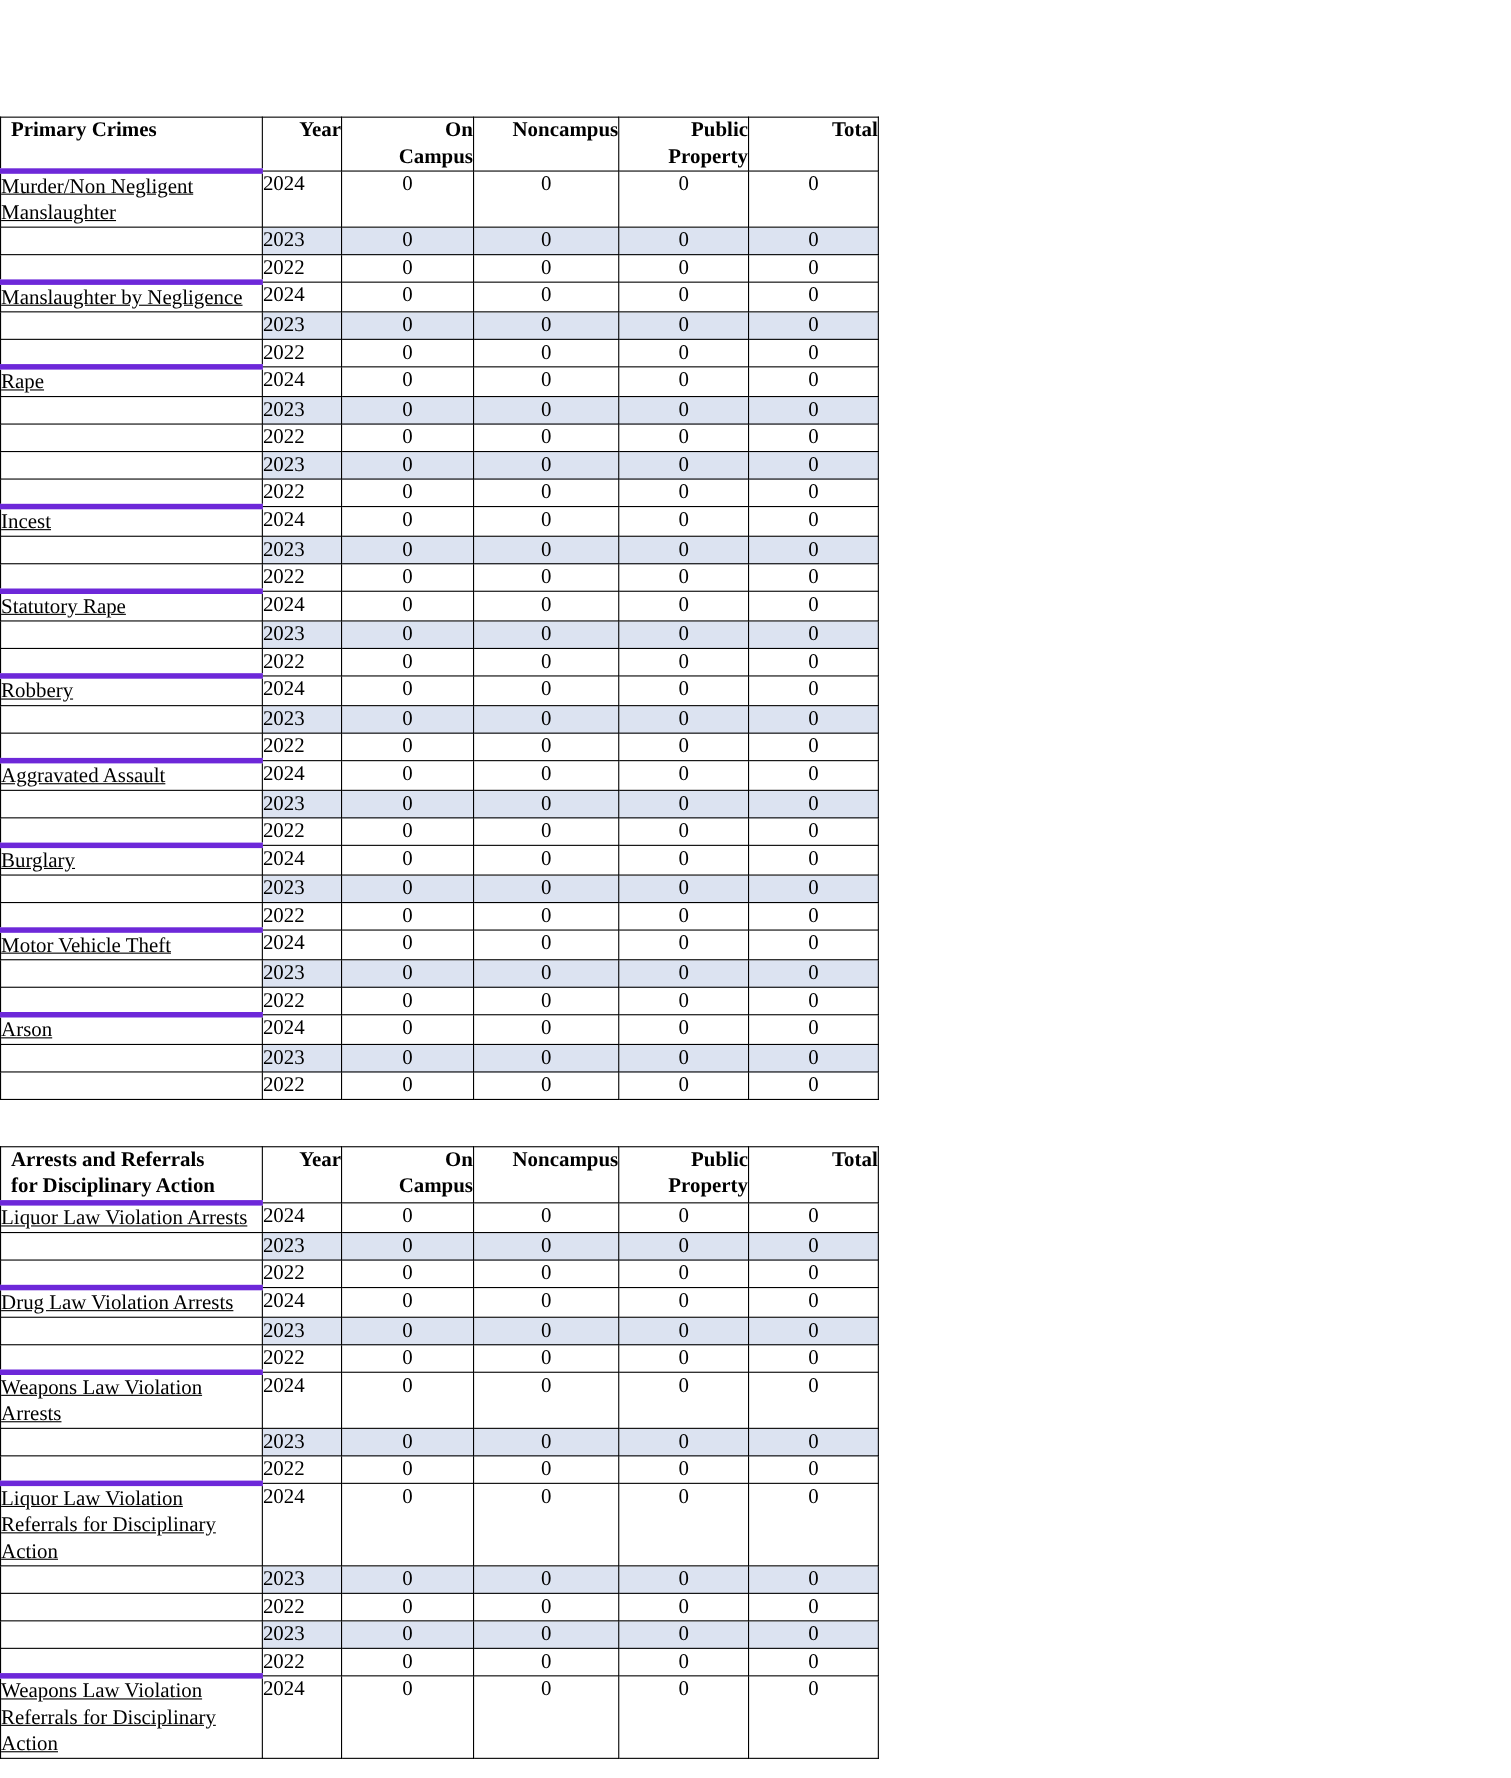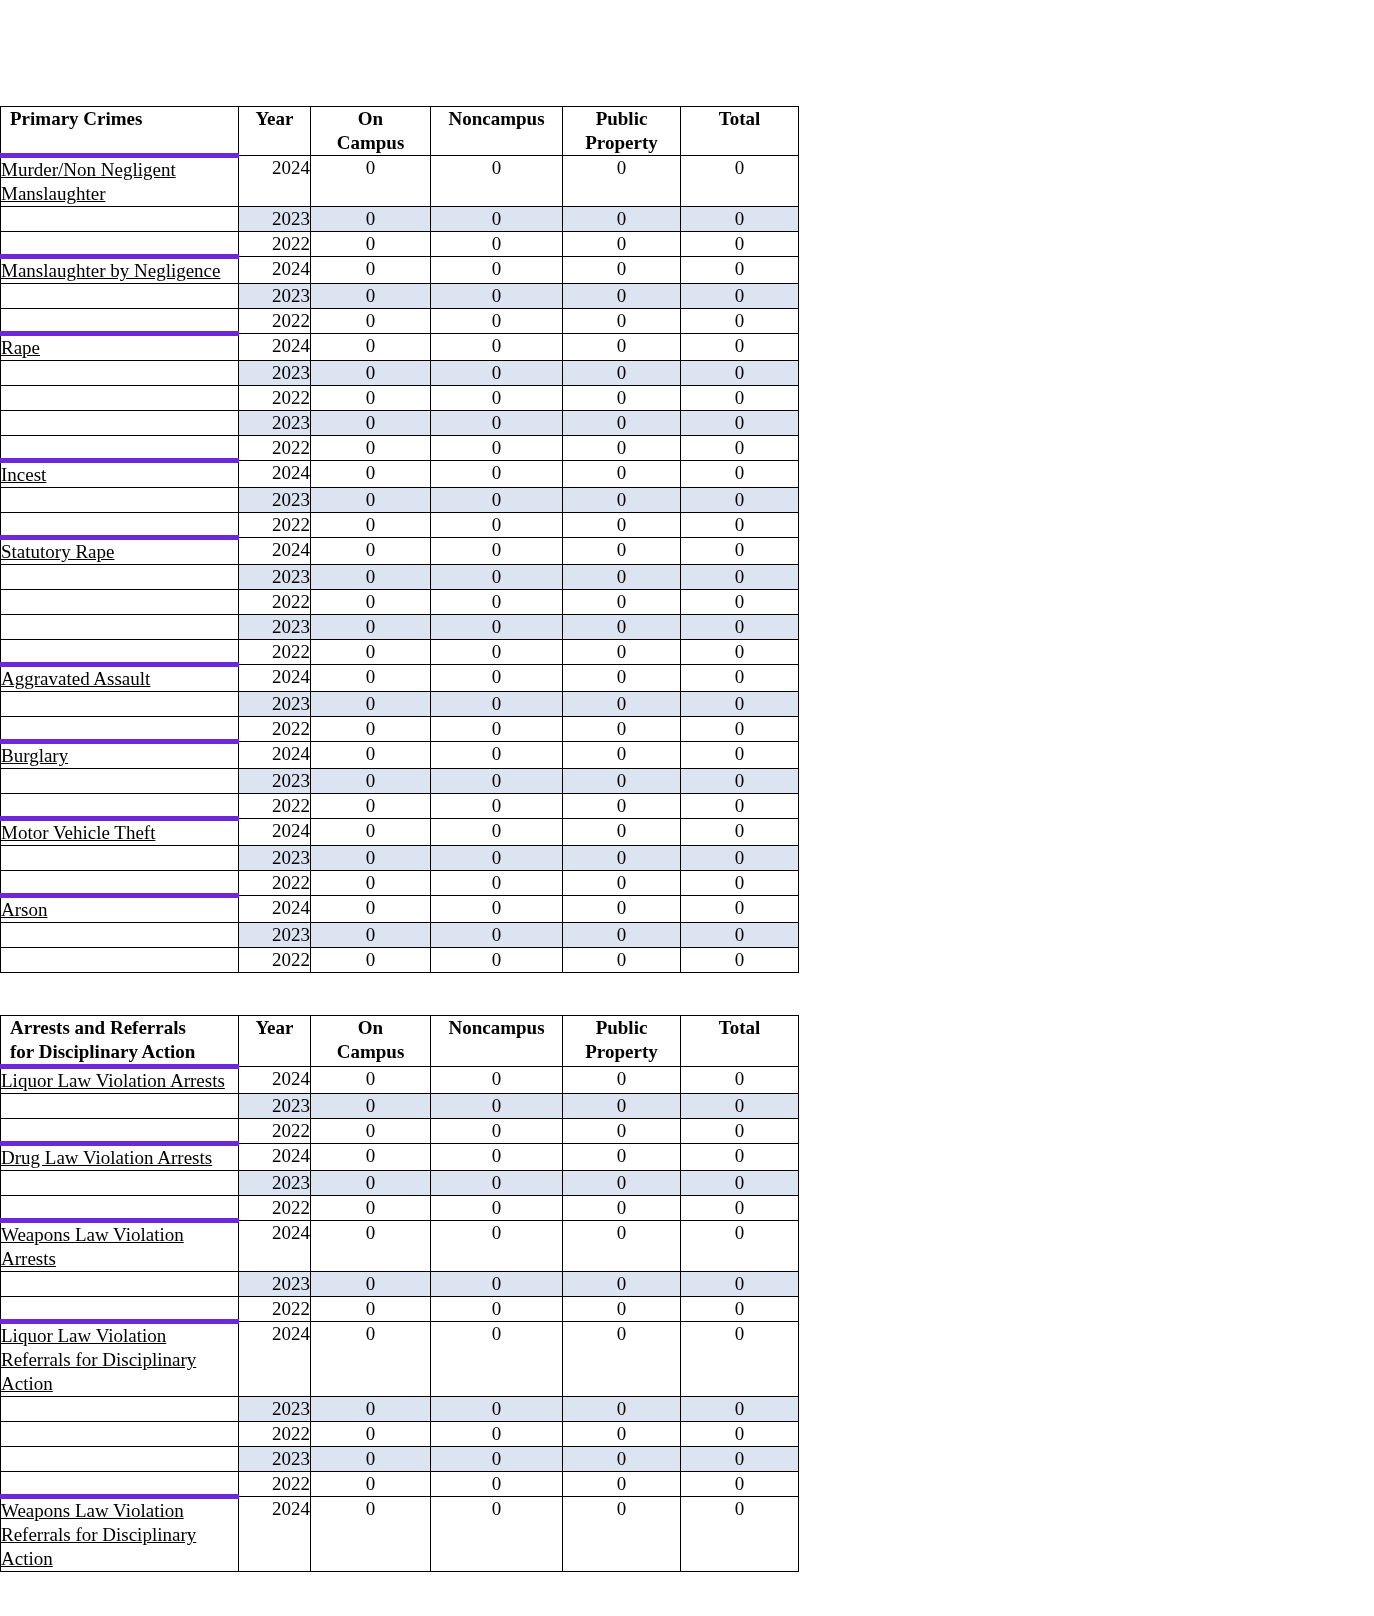--- a/index.html
+++ b/index.html
@@ -56,21 +56,21 @@
 
   table.crime th, table.crime td {
     border: 1px solid #000;
     padding: 0;
     font-size: 19px;
     line-height: 24px;
     vertical-align: top;
   }
   thead th {
     font-weight: bold;
-    text-align: center;
+    text-align: right;
     vertical-align: bottom;
     padding: 4px 4px 4px 4px;
     font-size: 19px;
     line-height: 23px;
   }
   thead th.lbl {
     text-align: left;
     padding-left: 9px;
   }
   thead th .two-line {
@@ -84,21 +84,21 @@
     border-top: none;
   }
   td.label.group-start {
     border-top: 5px solid #6d28d9;
     text-decoration: underline;
   }
   td.label.group-end {
     border-bottom: 1px solid #000;
   }
   td.year {
-    text-align: right;
+    text-align: left;
     padding: 3px 0 3px 0;
   }
   td.num {
     text-align: center;
     padding: 3px 0 3px 0;
   }
   tr.shaded td.year,
   tr.shaded td.num {
     background: #dce3f1;
   }
@@ -290,20 +290,30 @@
             <td class="num">0</td>
           </tr>
           <tr>
             <td class="label group-end"></td>
             <td class="year">2022</td>
             <td class="num">0</td>
             <td class="num">0</td>
             <td class="num">0</td>
             <td class="num">0</td>
           </tr>
+          <tr>
+            <td class="label group-start">
+              <span class="label-text">Robbery</span>
+            </td>
+            <td class="year">2024</td>
+            <td class="num">0</td>
+            <td class="num">0</td>
+            <td class="num">0</td>
+            <td class="num">0</td>
+          </tr>
           <tr class="shaded">
             <td class="label"></td>
             <td class="year">2023</td>
             <td class="num">0</td>
             <td class="num">0</td>
             <td class="num">0</td>
             <td class="num">0</td>
           </tr>
           <tr>
             <td class="label group-end"></td>

